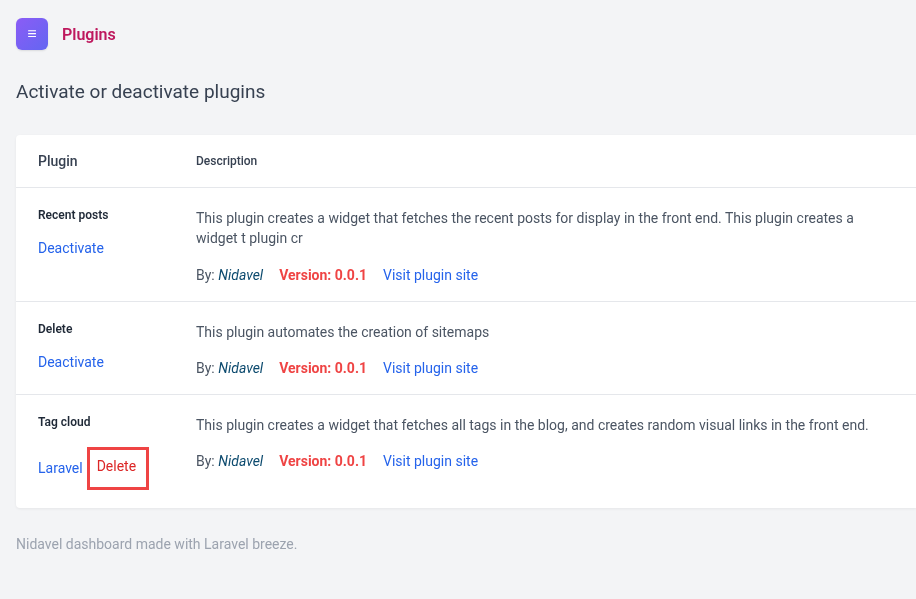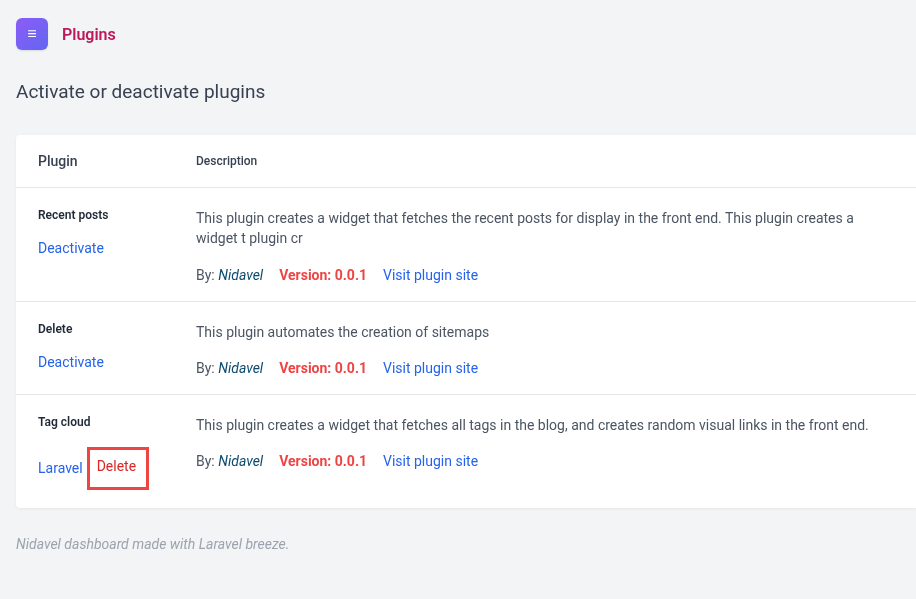--- a/index.html
+++ b/index.html
@@ -115,21 +115,20 @@
       align-items: center;
     }
     .meta-by { color: #4b5563; }
     .meta-author { color: #0c4a6e; cursor: pointer; font-style: italic; }
     .meta-version { color: #ef4444; font-weight: bold; }
     .meta-visit { color: #2563eb; cursor: pointer; }
     .footer {
       padding: 28px 16px;
       font-size: 14px;
       color: #9ca3af;
-      font-style: italic;
     }
     .highlight-box {
       border: 3px solid #ef4444;
       padding: 6px 10px 12px 7px;
       margin-left: 4px;
     }
   </style>
 </head>
 <body>
 

